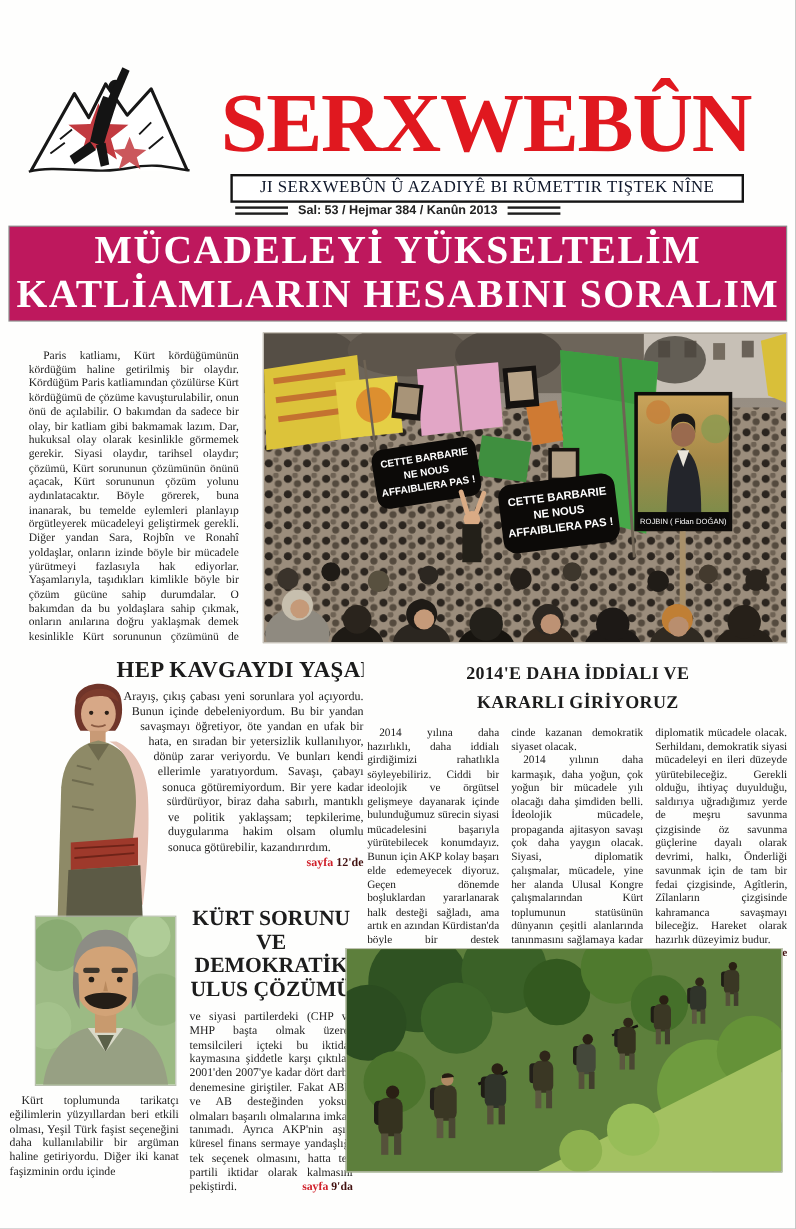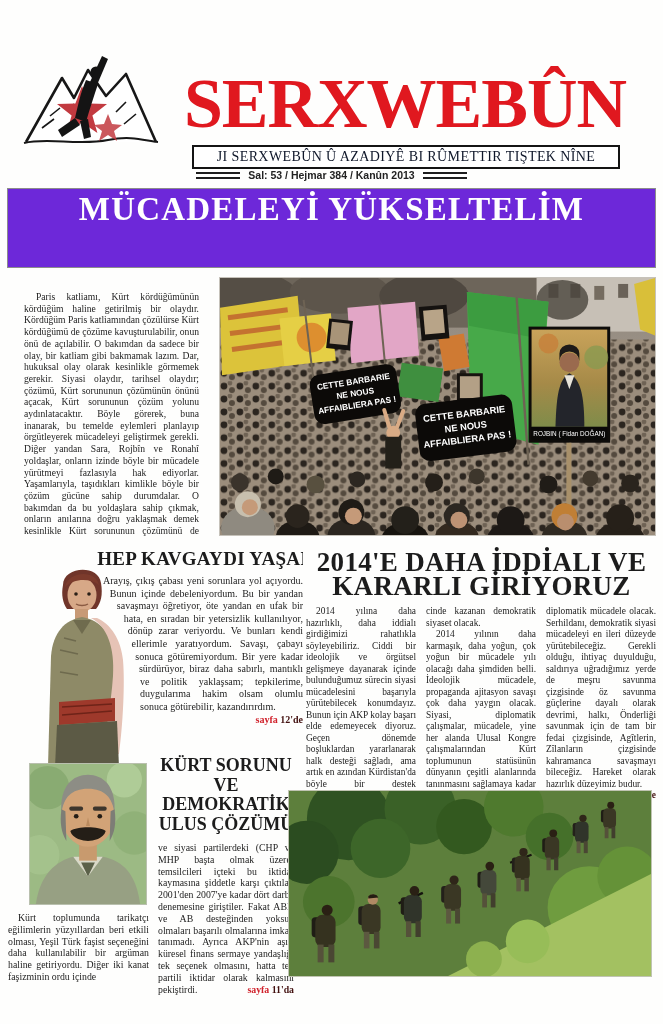--- a/index.html
+++ b/index.html
@@ -13,21 +13,21 @@
         letter-spacing:-1px;color:#e0181f;white-space:nowrap;}
   .motto{position:absolute;left:192px;top:145px;width:424px;height:20px;border:2px solid #141414;
         background:#fff;display:flex;align-items:center;justify-content:center;
         font-size:14px;letter-spacing:.4px;color:#0f172a;}
   .issue-row{position:absolute;top:169px;left:0;width:100%;display:flex;
         justify-content:center;align-items:center;gap:8px;}
   .issue-rule{width:44px;height:3px;border-top:2px solid #1d1d1d;border-bottom:2px solid #1d1d1d;}
   .issue-text{font-family:"Liberation Sans",sans-serif;font-weight:bold;font-size:10.5px;color:#222;}
 
   
-  .banner{position:absolute;left:8px;top:189px;width:647px;height:78px;background:#6d28d9;
+  .banner{position:absolute;left:8px;top:189px;width:647px;height:78px;background:#be185d;
         color:#fff;text-align:center;box-shadow:0 0 0 1px #8c8c8c;}
   .banner div{font-weight:bold;font-size:33px;line-height:37px;letter-spacing:1.2px;}
   .banner .l1{margin-top:2px;}
 
   
   .just{text-align:justify;}
   .ref-label{color:#d0202a;font-weight:bold;}
   .ref-num{color:#42100f;font-weight:bold;}
   .pageref{white-space:nowrap;float:right;}
 
@@ -41,21 +41,21 @@
 
   
   .kavga{position:absolute;left:30px;top:548px;width:273px;height:238px;overflow:hidden;}
   .kavga-photo{float:left;width:104px;height:213px;margin:6px 6px 0 0;
         shape-outside:polygon(0 0,56% 0,64% 16%,86% 36%,100% 60%,100% 100%,0 100%);}
   .kavga h2{margin:0 0 5px 0;font-size:19px;letter-spacing:.3px;text-align:center;white-space:nowrap;}
   .kavga p{margin:0;font-size:10px;line-height:12.6px;}
 
   
   .y2014{position:absolute;left:306px;top:551px;width:351px;}
-  .y2014 h2{margin:0;font-size:27px;line-height:23.5px;text-align:center;letter-spacing:.3px;}
+  .y2014 h2{margin:0;font-size:15px;line-height:23.5px;text-align:center;letter-spacing:.3px;}
   .y2014-cols{display:flex;gap:10px;margin-top:8px;}
   .y2014 .col{width:110px;height:200px;overflow:hidden;font-size:9.4px;line-height:11.5px;}
   .y2014 .col p{margin:0;}
   .y2014 .col p.ind{text-indent:10px;}
 
   
   .kurt{position:absolute;left:8px;top:754px;width:286px;}
   .kurt-row{display:flex;gap:9px;}
   .kurt-colA{width:141px;}
   .kurt-photo{width:118px;height:142px;margin:9px 0 7px 21px;border:1px solid #b9c0ae;box-sizing:border-box;}
@@ -99,20 +99,21 @@
   <div class="motto">JI SERXWEBÛN Û AZADIYÊ BI RÛMETTIR TIŞTEK NÎNE</div>
 
   <div class="issue-row">
     <div class="issue-rule"></div>
     <div class="issue-text">Sal: 53 / Hejmar 384 /  Kanûn 2013</div>
     <div class="issue-rule"></div>
   </div>
 
   <div class="banner">
     <div class="l1">MÜCADELEYİ YÜKSELTELİM</div>
+    <div class="l2">KATLİAMLARIN HESABINI SORALIM</div>
   </div>
 
   <div class="lead-body just">
     <p><span>Paris katliamı, Kürt kördüğümünün kördüğüm haline getirilmiş bir olaydır. Kördüğüm Paris katliamından çözülürse Kürt kördüğümü de çözüme kavuşturulabilir, onun önü de açılabilir. O bakımdan da sadece bir olay, bir katliam gibi bakmamak lazım. Dar, hukuksal olay olarak kesinlikle görmemek gerekir. Siyasi olaydır, tarihsel olaydır; çözümü, Kürt sorununun çözümünün önünü açacak, Kürt sorununun çözüm yolunu aydınlatacaktır. Böyle görerek, buna inanarak, bu temelde eylemleri planlayıp örgütleyerek mücadeleyi geliştirmek gerekli. Diğer yandan Sara, Rojbîn ve Ronahî yoldaşlar, onların izinde böyle bir mücadele yürütmeyi fazlasıyla hak ediyorlar. Yaşamlarıyla, taşıdıkları kimlikle böyle bir çözüm gücüne sahip durumdalar. O bakımdan da bu yoldaşlara sahip çıkmak, onların anılarına doğru yaklaşmak demek kesinlikle Kürt sorununun çözümünü de ifade edecek olan, Paris katliamını aydınlatma ve hesabını sorma mücadelesine aktif katılmayı gerektiriyor.</span>
        <span class="pageref">
          <span class="ref-label">sayfa</span>
          <span class="ref-num">8'de</span>
        </span>
     </p>
   </div>
@@ -326,21 +327,21 @@
       <div class="kurt-colB">
         <h2>
           <span>KÜRT SORUNU</span><br>
           <span>VE DEMOKRATİK</span><br>
           <span>ULUS ÇÖZÜMÜ</span>
         </h2>
         <p class="just">
           <span>ve siyasi partilerdeki (CHP ve MHP başta olmak üzere) temsilcileri içteki bu iktidar kaymasına şiddetle karşı çıktılar. 2001'den 2007'ye kadar dört darbe denemesine giriştiler. Fakat ABD ve AB desteğinden yoksun olmaları başarılı olmalarına imkan tanımadı. Ayrıca AKP'nin aşırı küresel finans sermaye yandaşlığı tek seçenek olmasını, hatta tek partili iktidar olarak kalmasını pekiştirdi.</span>
           <span class="pageref">
             <span class="ref-label">sayfa</span>
-            <span class="ref-num">11'da</span>
+            <span class="ref-num">9'da</span>
           </span>
         </p>
       </div>
     </div>
   </div>
 
   <div class="guerrilla">
     <svg viewBox="0 0 364 187" preserveAspectRatio="none">
       <rect width="364" height="187" fill="#5d7f3c"></rect>
       <g>

